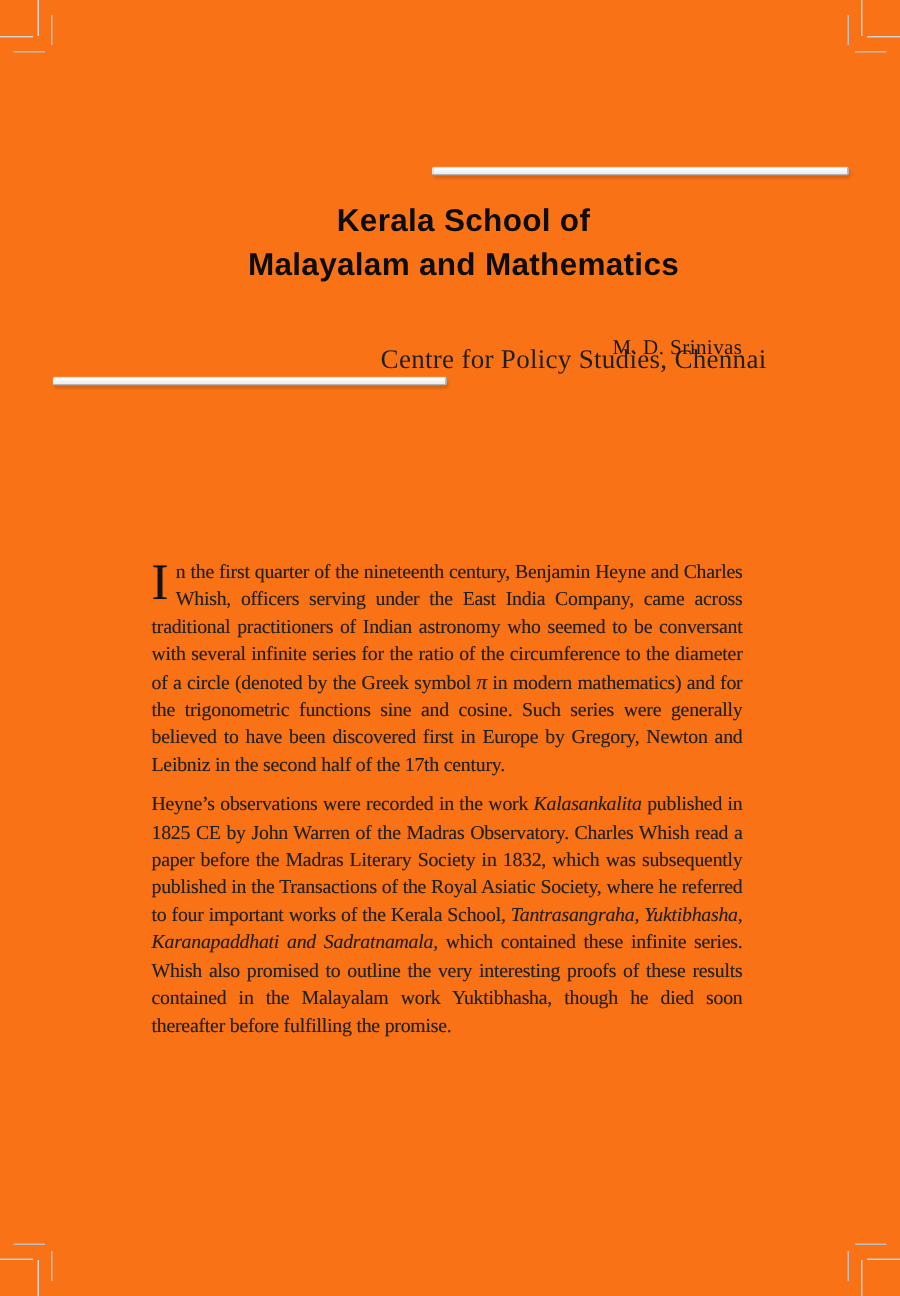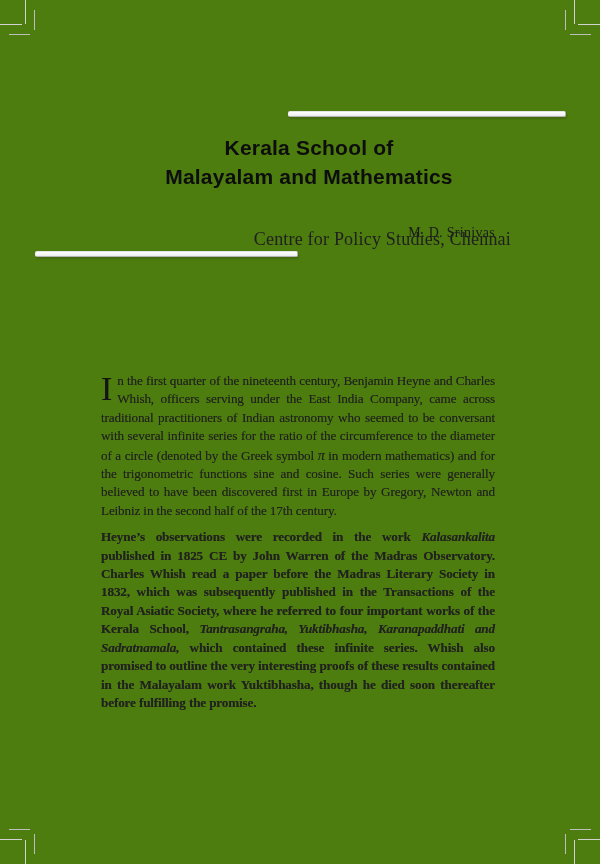--- a/index.html
+++ b/index.html
@@ -3,21 +3,21 @@
 <meta charset="utf-8">
 <style>
   html,body { margin:0; padding:0; }
   body {
     width:600px; height:864px;
     background:#ffffff;
     position:relative;
     font-family:"Liberation Serif", serif;
     overflow:hidden;
   }
-  .page { position:absolute; inset:0; background:#4d7c0f; }
+  .page { position:absolute; inset:0; background:#f97316; }
 
   
   .mark { position:absolute; background:#d2d2d2; }
   .mark.inner { background:#bdbdbd; }
 
   
   .rule {
     position:absolute; height:4px;
     background:linear-gradient(to bottom,#ffffff,#ececec);
     border:1px solid #b3b3b3;
@@ -53,21 +53,21 @@
 
   .article {
     position:absolute; left:101px; top:372px; width:394px;
     font-size:13.2px; line-height:18.4px;
     color:#212121;
     text-align:justify;
     letter-spacing:-0.15px;
     text-shadow:0 0 0.5px rgba(0,0,0,0.35);
   }
   .article p { margin:0; }
-  .article p + p { margin-top:8px;font-weight:bold; }
+  .article p + p { margin-top:8px; }
 
   .dropcap {
     float:left;
     font-size:34px; line-height:30px;
     padding:2px 5px 0 0;
     color:#141414;
     font-family:"Liberation Serif", serif;
   }
   .ital { font-style:italic; }
   .pi { font-style:italic; font-size:1.08em; }

